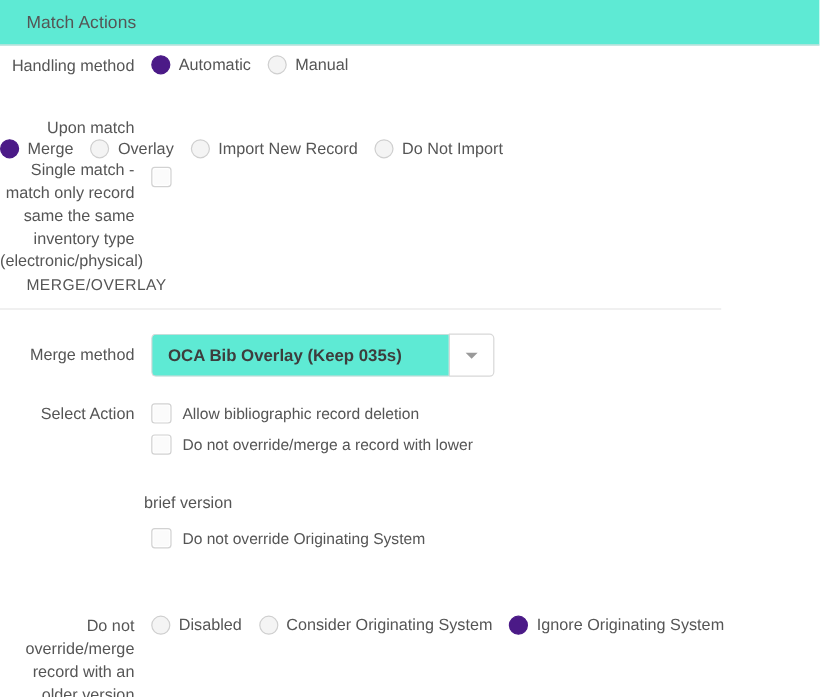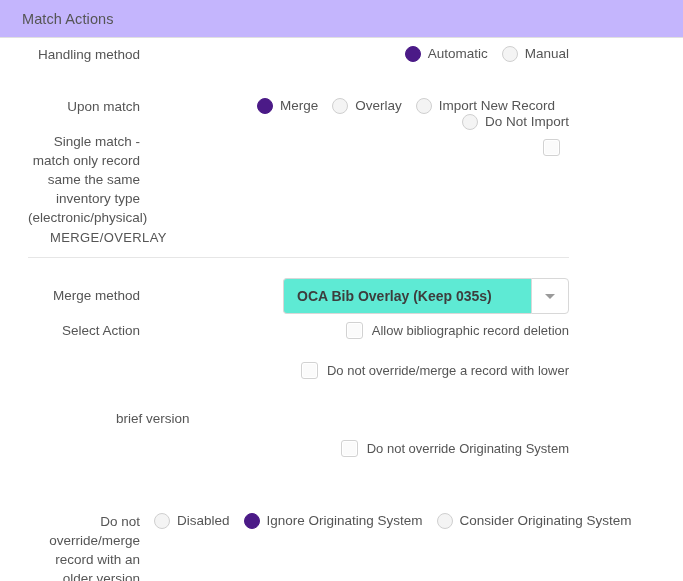--- a/index.html
+++ b/index.html
@@ -12,21 +12,21 @@
     background: #ffffff;
     font-family: "Liberation Sans", sans-serif;
     color: #4f4f4f;
     overflow: hidden;
     position: relative;
   }
 
   
   .panel-header {
     height: 38px;
-    background: #c4b5fd;
+    background: #5eead4;
     border-bottom: 1px solid #e0e0e0;
     display: flex;
     align-items: center;
     padding: 0 12px 0 22px;
     box-sizing: border-box;
   }
   .panel-header-title {
     font-size: 14.5px;
     color: #555555;
     letter-spacing: 0.1px;
@@ -46,21 +46,20 @@
     color: #555555;
     line-height: 18px;
     padding-right: 14px;
     box-sizing: border-box;
   }
   .row-control {
     flex: 1;
     display: flex;
     align-items: center;
     flex-wrap: wrap;
-    justify-content: flex-end;
   }
 
   
   .radio-opt {
     display: inline-flex;
     align-items: center;
     margin-right: 14px;
     white-space: nowrap;
   }
   .radio-opt:last-child { margin-right: 0; }
@@ -154,21 +153,21 @@
   }
   .caret {
     width: 0;
     height: 0;
     border-left: 5px solid transparent;
     border-right: 5px solid transparent;
     border-top: 5px solid #9a9a9a;
   }
 
   
-  .abs { position: absolute; left: 0; width: 541px; margin-left: 28px; }
+  .abs { position: absolute; left: 0; width: 601px; }
 </style>
 </head>
 <body>
 
 <div class="panel-header">
   <span class="panel-header-title">Match Actions</span>
 </div>
 
 <div class="form-row abs" style="top:46px;">
   <div class="row-label" style="padding-top:0;">Handling method</div>
@@ -180,21 +179,21 @@
     </span>
 
     <span class="radio-opt">
       <span class="radio-mark off"></span>
       <span class="radio-label">Manual</span>
     </span>
 
   </div>
 </div>
 
-<div class="form-row abs" style="top:98px;">
+<div class="form-row abs" style="top:98px;flex-direction:column;">
   <div class="row-label">Upon match</div>
   <div class="row-control">
 
     <span class="radio-opt">
       <span class="radio-mark on"></span>
       <span class="radio-label">Merge</span>
     </span>
 
     <span class="radio-opt">
       <span class="radio-mark off"></span>
@@ -231,42 +230,42 @@
   <div class="row-control">
     <span class="select-wrap">
       <span class="select-face">OCA Bib Overlay (Keep 035s)</span>
       <span class="select-arrow-btn">
         <span class="caret"></span>
       </span>
     </span>
   </div>
 </div>
 
-<div class="form-row abs" style="top:322px;">
+<div class="form-row abs" style="top:336px;">
   <div class="row-label">Select Action</div>
   <div class="row-control">
     <span class="check-opt">
       <span class="check-mark"></span>
       <span class="check-label">Allow bibliographic record deletion</span>
     </span>
   </div>
 </div>
 
 <div class="form-row abs" style="top:362px;">
   <div class="row-label"></div>
   <div class="row-control">
     <span class="check-opt">
       <span class="check-mark"></span>
       <span class="check-label">Do not override/merge a record with lower</span>
     </span>
   </div>
 </div>
 
 <div class="abs" style="top:410px;">
-  <div style="padding-left:88px; font-size:13.5px; color:#555555; line-height:17px;">brief version</div>
+  <div style="padding-left:120px; font-size:13.5px; color:#555555; line-height:17px;">brief version</div>
 </div>
 
 <div class="form-row abs" style="top:440px;">
   <div class="row-label"></div>
   <div class="row-control">
     <span class="check-opt">
       <span class="check-mark"></span>
       <span class="check-label">Do not override Originating System</span>
     </span>
   </div>
@@ -275,23 +274,23 @@
 <div class="form-row abs" style="top:512px;">
   <div class="row-label" style="line-height:19px;">Do not override/merge record with an older version</div>
   <div class="row-control" style="flex-wrap:nowrap; align-items:flex-start; padding-top:1px;">
 
     <span class="radio-opt">
       <span class="radio-mark off"></span>
       <span class="radio-label">Disabled</span>
     </span>
 
     <span class="radio-opt">
+      <span class="radio-mark off"></span>
+      <span class="radio-label">Consider Originating System</span>
+    </span>
+
+    <span class="radio-opt">
       <span class="radio-mark on"></span>
       <span class="radio-label">Ignore Originating System</span>
     </span>
 
-    <span class="radio-opt">
-      <span class="radio-mark off"></span>
-      <span class="radio-label">Consider Originating System</span>
-    </span>
-
   </div>
 </div>
 
 </body></html>

